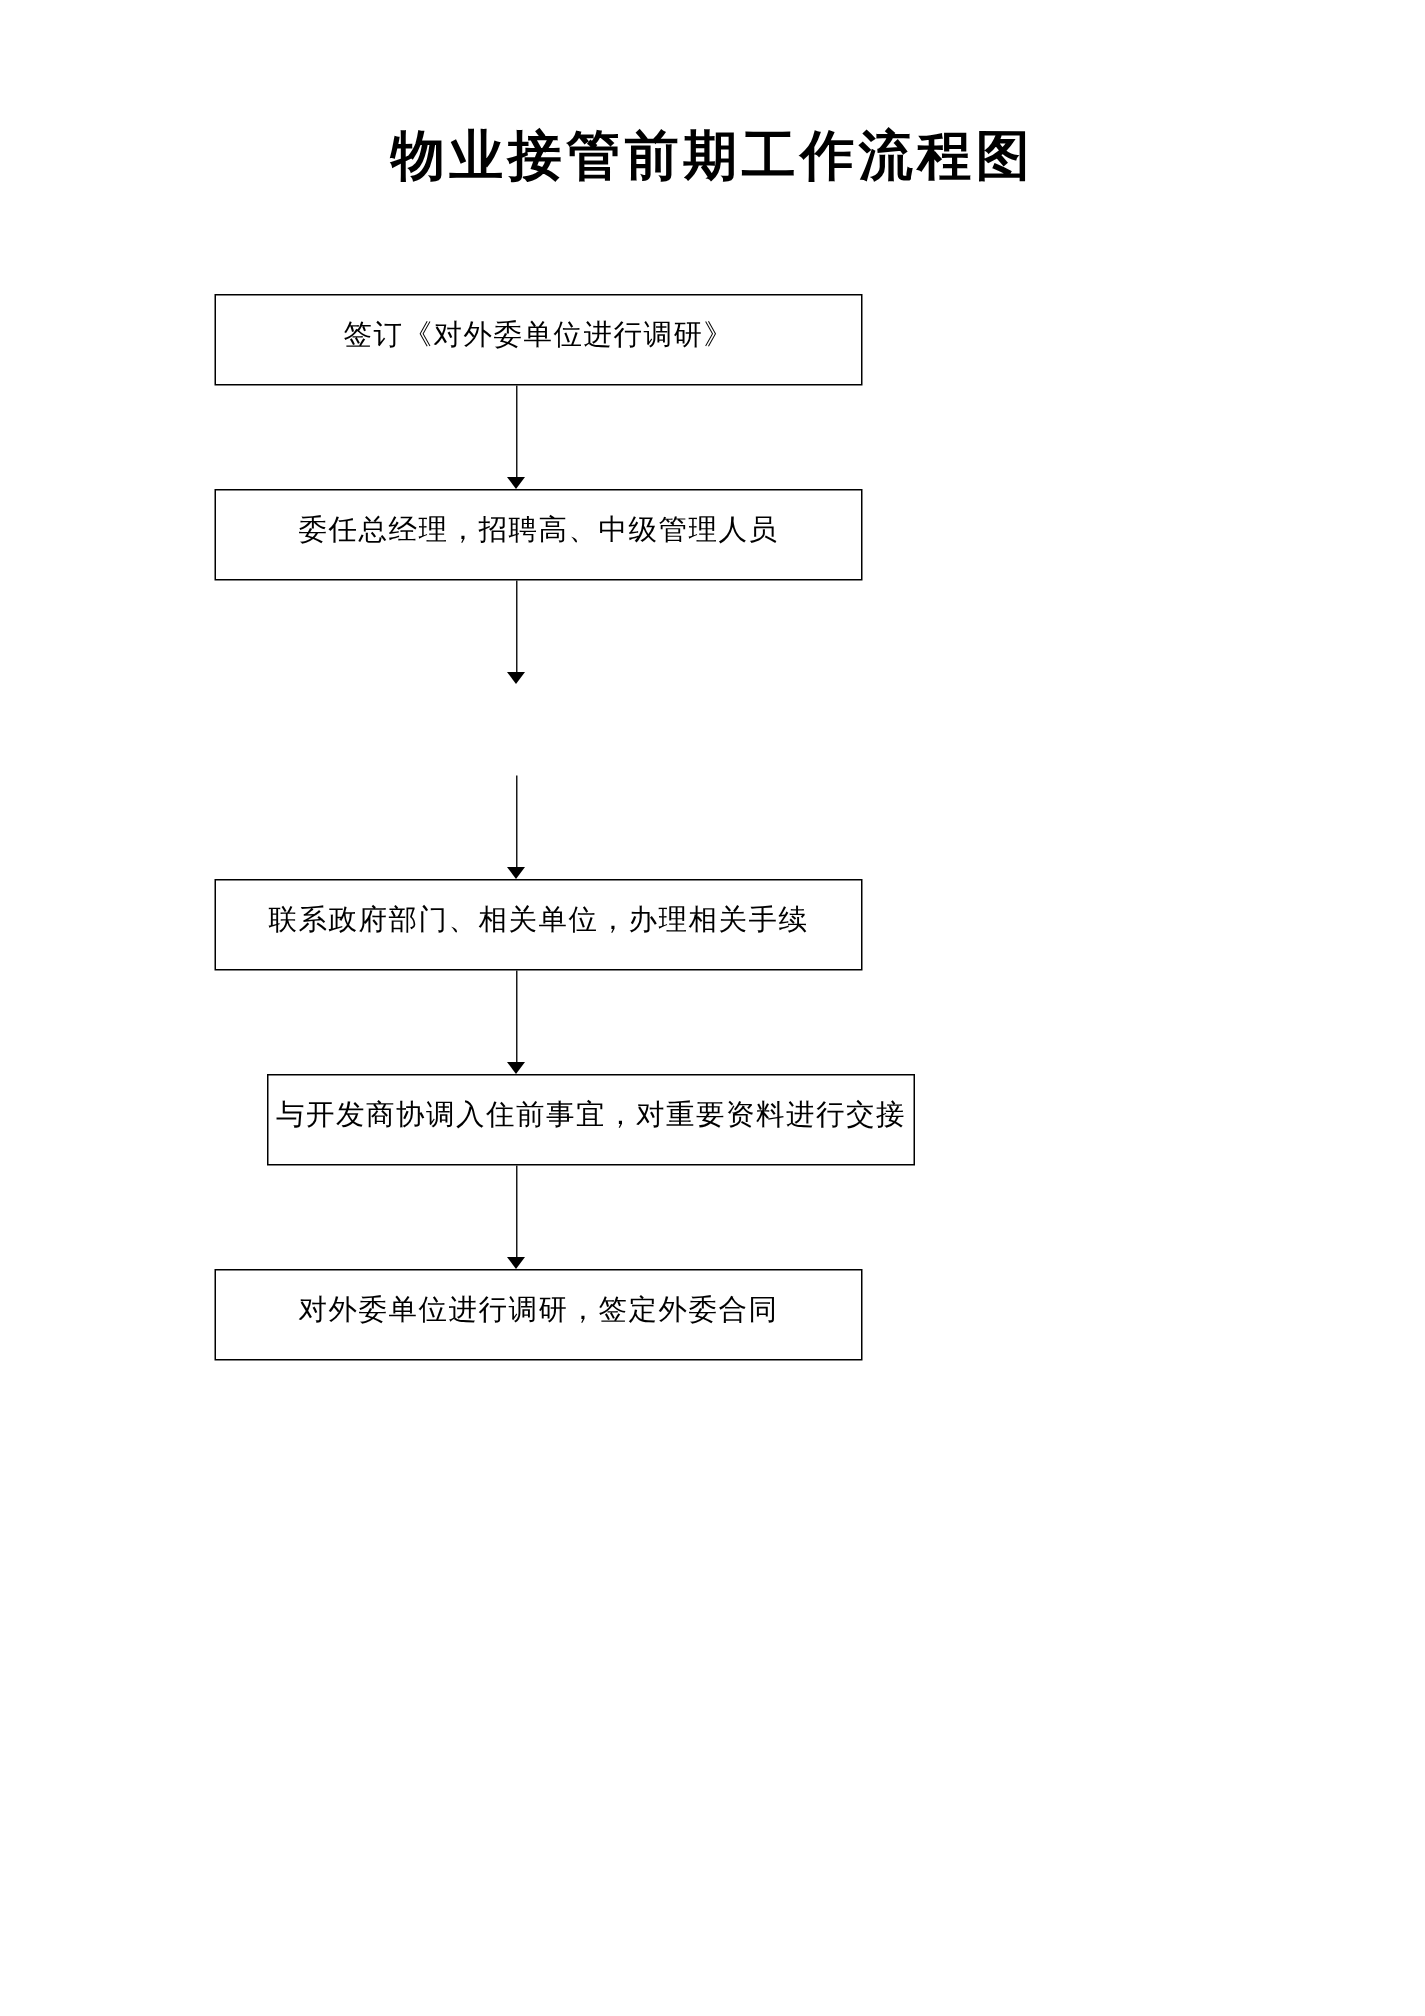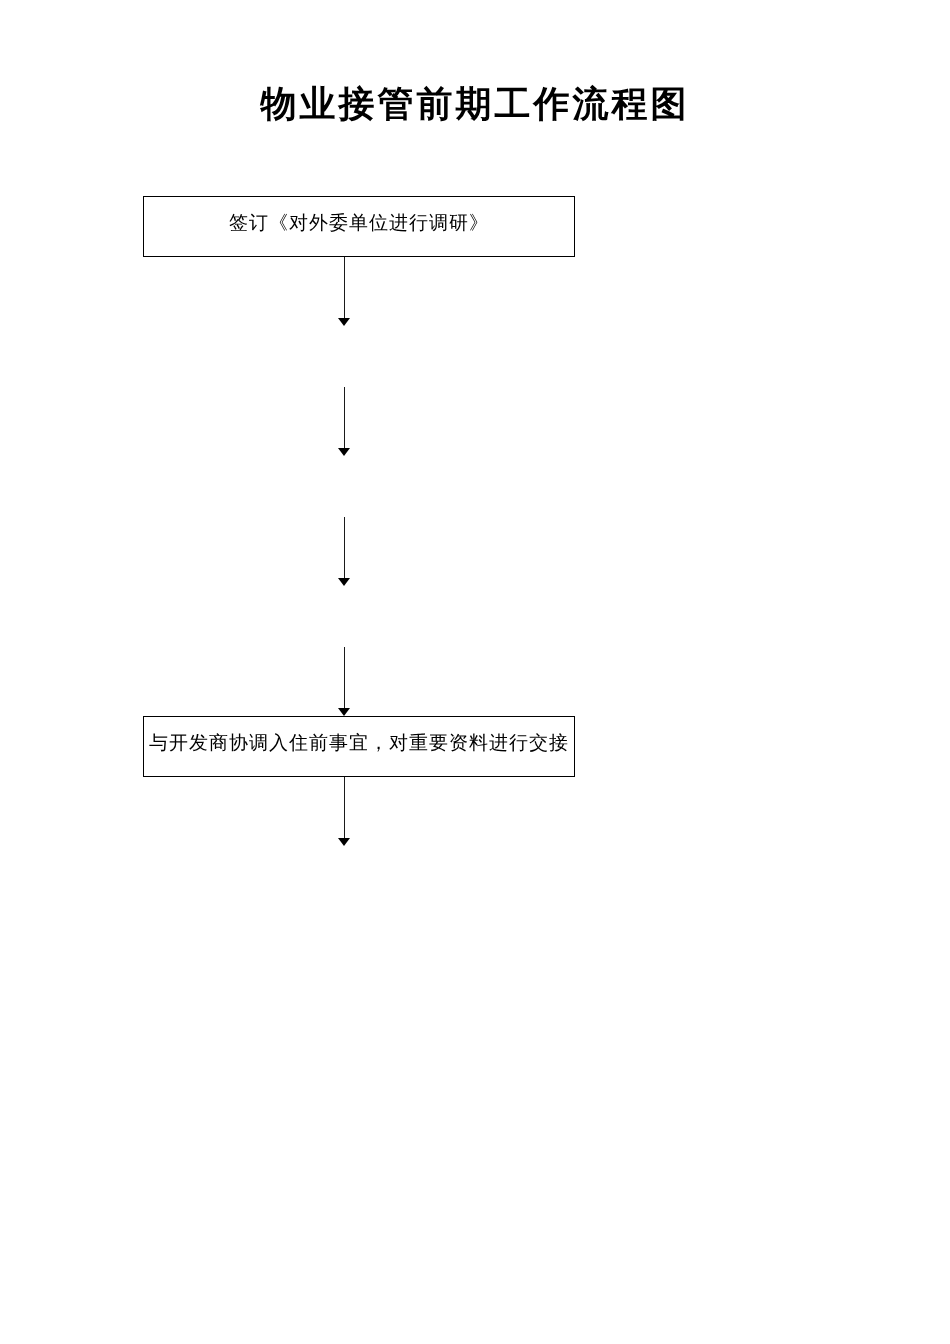--- a/index.html
+++ b/index.html
@@ -64,21 +64,21 @@
     height: 0;
     border-left: 6.5px solid transparent;
     border-right: 6.5px solid transparent;
     border-top: 8px solid #000000;
   }
   
   .pos-box-0 { top: 196px; }
   .pos-box-1 { top: 326px; }
   .pos-box-2 { top: 456px; }
   .pos-box-3 { top: 586px; }
-  .pos-box-4 { top: 716px; }
+  .pos-box-4 { top: 716px; margin-left: 35px; }
   .pos-box-5 { top: 846px; }
   
   .pos-arrow-0 { top: 257px; height: 69px; }
   .pos-arrow-1 { top: 387px; height: 69px; }
   .pos-arrow-2 { top: 517px; height: 69px; }
   .pos-arrow-3 { top: 647px; height: 69px; }
   .pos-arrow-4 { top: 777px; height: 69px; }
 </style>
 </head>
 <body>
@@ -89,41 +89,50 @@
 
   <div class="flow-box pos-box-0">
     <span class="flow-label">签订《对外委单位进行调研》</span>
   </div>
 
   <div class="flow-arrow pos-arrow-0">
     <div class="arrow-shaft"></div>
     <div class="arrow-head"></div>
   </div>
 
+  <div class="flow-box pos-box-1">
+    <span class="flow-label">委任总经理，招聘高、中级管理人员</span>
+  </div>
 
   <div class="flow-arrow pos-arrow-1">
     <div class="arrow-shaft"></div>
     <div class="arrow-head"></div>
   </div>
 
 
   <div class="flow-arrow pos-arrow-2">
     <div class="arrow-shaft"></div>
     <div class="arrow-head"></div>
   </div>
 
+  <div class="flow-box pos-box-3">
+    <span class="flow-label">联系政府部门、相关单位，办理相关手续</span>
+  </div>
 
   <div class="flow-arrow pos-arrow-3">
     <div class="arrow-shaft"></div>
     <div class="arrow-head"></div>
   </div>
 
   <div class="flow-box pos-box-4">
     <span class="flow-label">与开发商协调入住前事宜，对重要资料进行交接</span>
   </div>
 
   <div class="flow-arrow pos-arrow-4">
     <div class="arrow-shaft"></div>
     <div class="arrow-head"></div>
   </div>
 
+  <div class="flow-box pos-box-5">
+    <span class="flow-label">对外委单位进行调研，签定外委合同</span>
+  </div>
 
 </div>
 
 </body></html>

